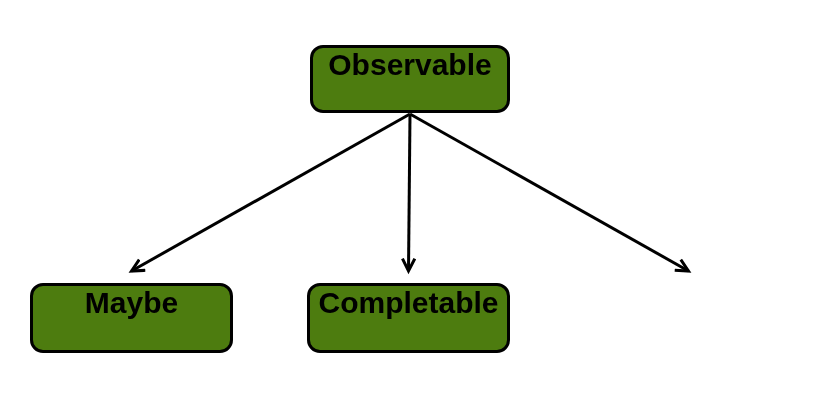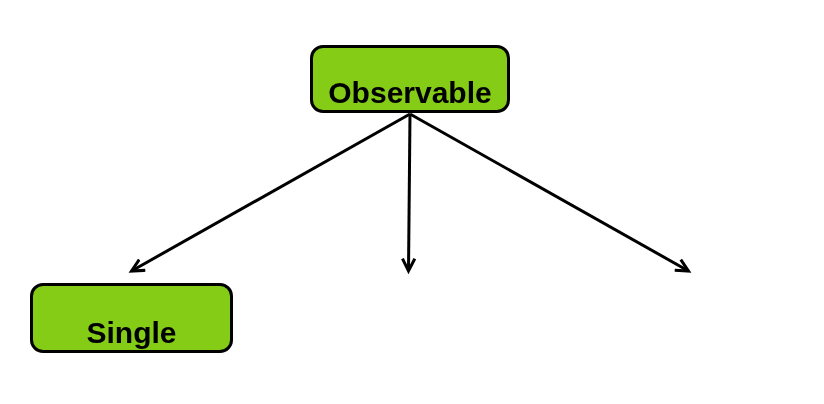--- a/index.html
+++ b/index.html
@@ -19,25 +19,25 @@
     position: absolute;
     left: 0;
     top: 0;
     width: 824px;
     height: 404px;
     pointer-events: none;
   }
   .node {
     position: absolute;
     box-sizing: border-box;
-    background: #84cc16;
+    background: #4d7c0f;
     border: 3px solid #000000;
     border-radius: 13px;
     display: flex;
-    align-items: flex-end;
+    align-items: flex-start;
     justify-content: center;
     color: #000000;
     font-weight: bold;
     font-size: 30px;
     letter-spacing: 0px;
     z-index: 1;
   }
   .node-observable { left: 310px; top: 45px;  width: 200px; height: 68px; }
   .node-single     { left: 30px;  top: 283px; width: 203px; height: 70px; }
   .node-completable{ left: 307px; top: 283px; width: 203px; height: 70px; }
@@ -57,18 +57,21 @@
   <line x1="410" y1="114" x2="131.5" y2="271" stroke="#000000" stroke-width="3" marker-end="url(#arrow-head)"></line>
       <line x1="410" y1="114" x2="408.5" y2="271" stroke="#000000" stroke-width="3" marker-end="url(#arrow-head)"></line>
       <line x1="410" y1="114" x2="688.5" y2="271" stroke="#000000" stroke-width="3" marker-end="url(#arrow-head)"></line>
     </svg>
 
   <div class="node node-observable">
     <span>Observable</span>
   </div>
 
   <div class="node node-single">
-    <span>Single</span>
+    <span>Maybe</span>
   </div>
 
+  <div class="node node-completable">
+    <span>Completable</span>
+  </div>
 
 
 </div>
 
 </body></html>

